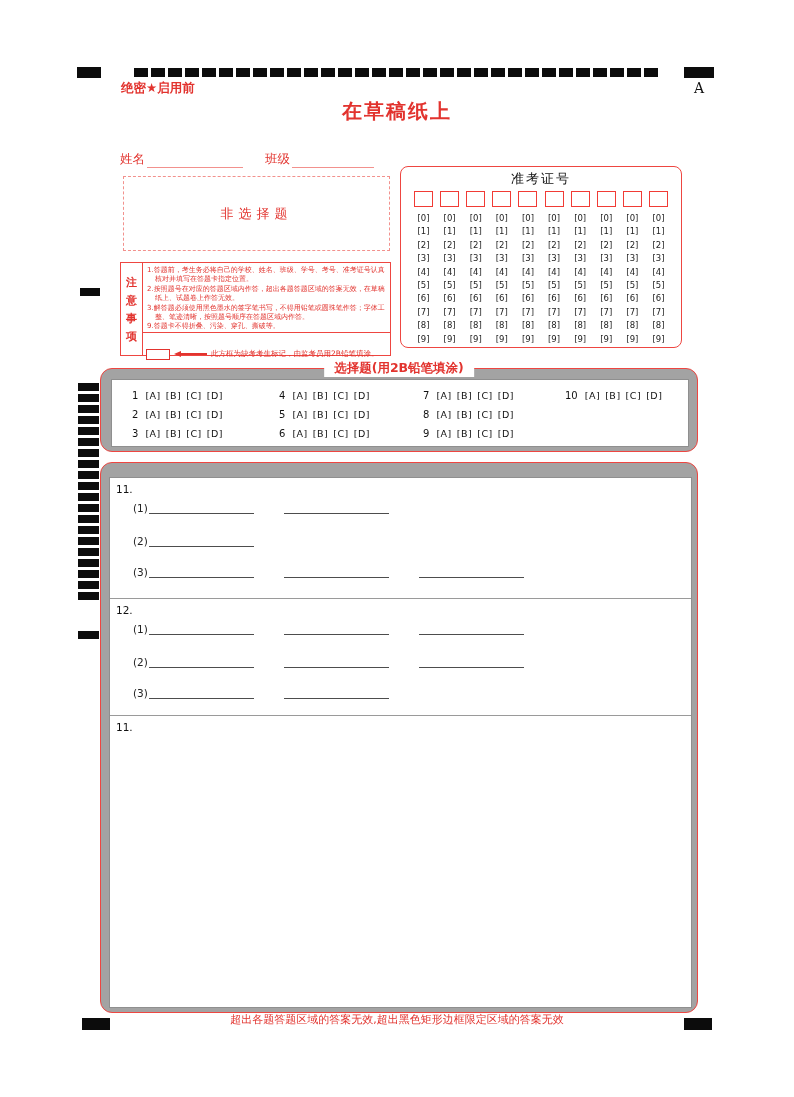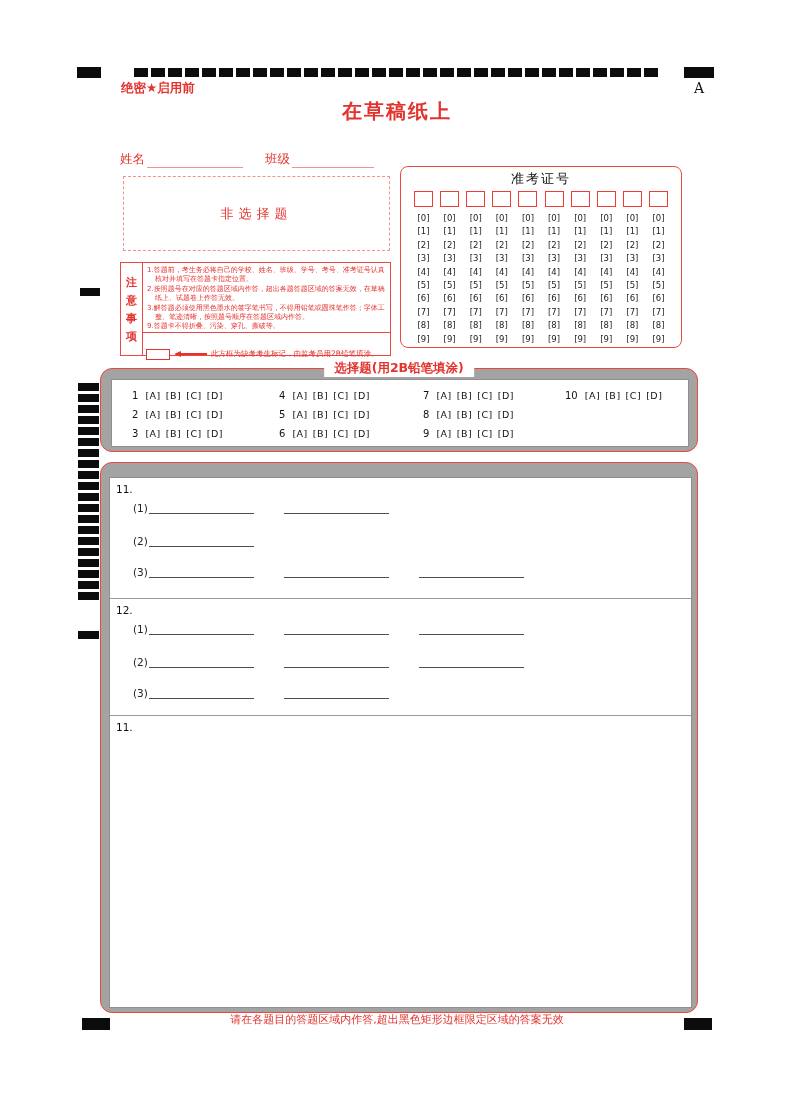--- a/index.html
+++ b/index.html
@@ -450,17 +450,17 @@
             <span class="blank"></span>
             <span class="blank"></span>
           </div>
         </div>
         <div class="essay-block b3">
           <div class="q-number">11.</div>
         </div>
       </div>
   </div>
 
-  <div class="footer-text">请在各题目的答题区域内作答,超出黑色矩形边框限定区域的答案无效</div>
+  <div class="footer-text">超出各题答题区域的答案无效,超出黑色矩形边框限定区域的答案无效</div>
   <div class="mark mark-bl"></div>
   <div class="mark mark-br"></div>
 
 </div>
 
 </body></html>

